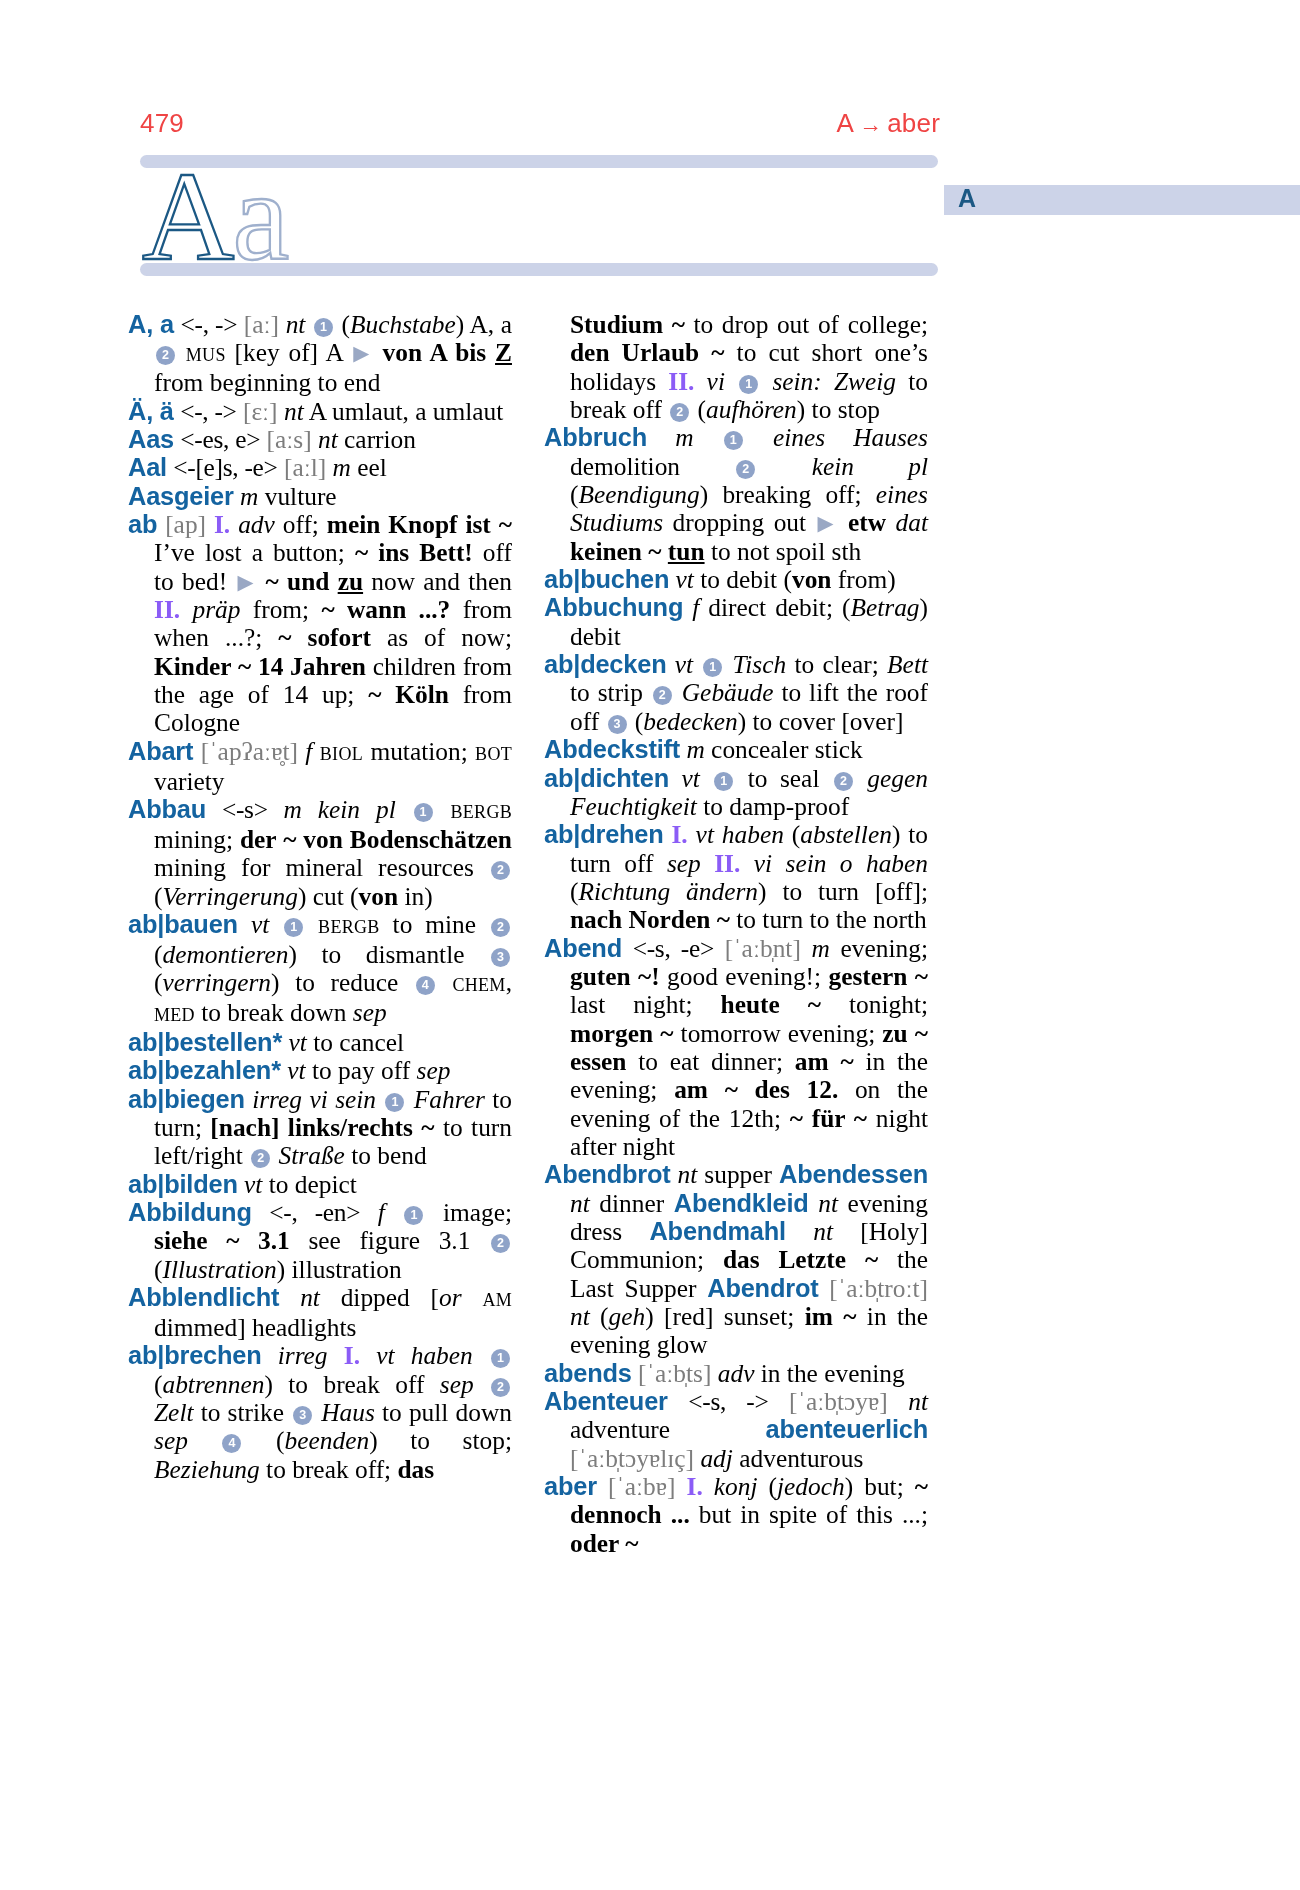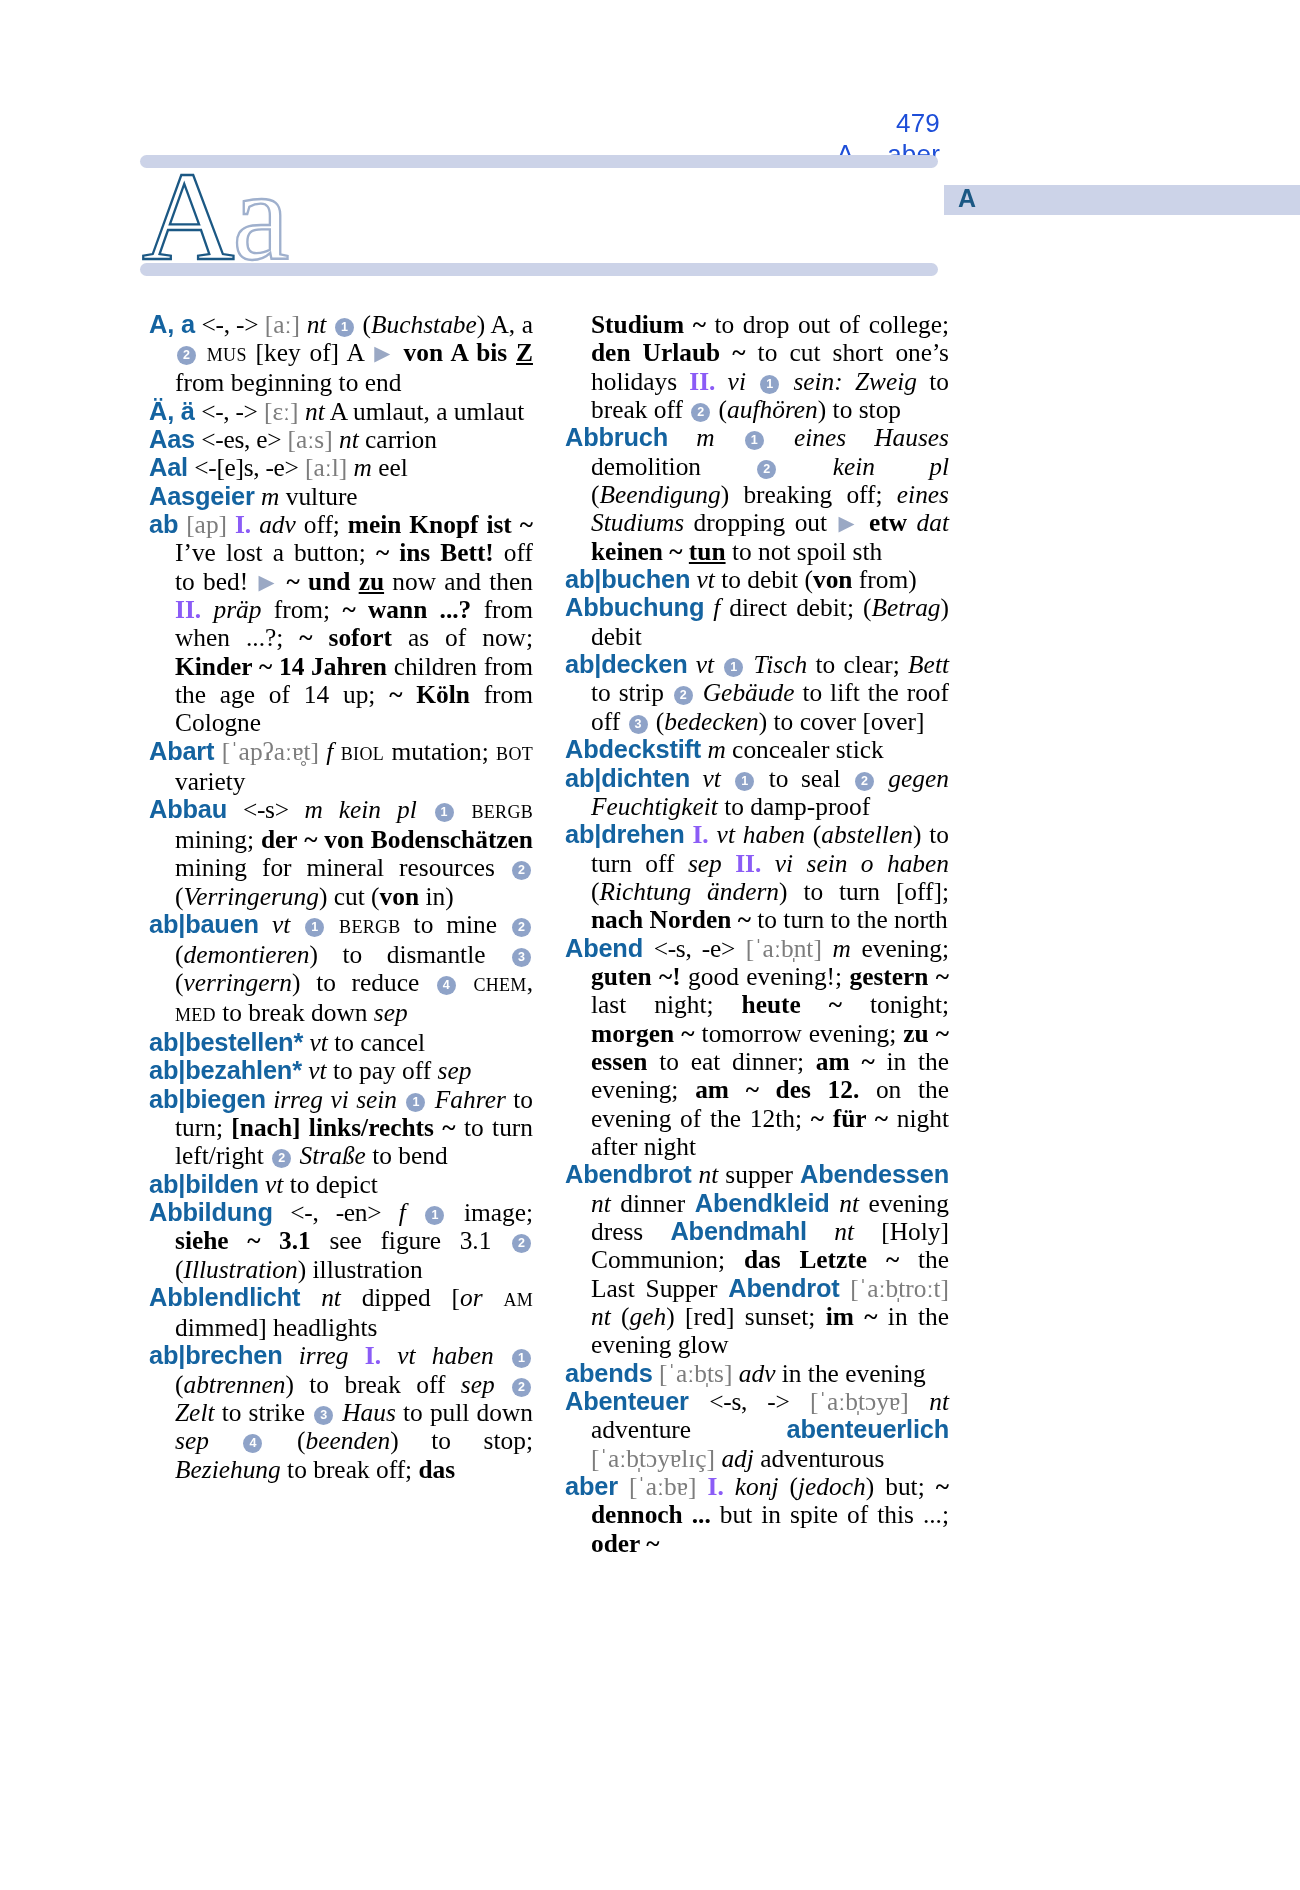--- a/index.html
+++ b/index.html
@@ -11,24 +11,24 @@
     overflow:hidden;
   }
   .page{
     position:absolute;
     left:0;top:0;width:1300px;height:1890px;
   }
 
   
   .runhead{
     position:absolute;left:140px;top:108px;width:800px;height:40px;
-    display:flex;align-items:flex-end;justify-content:space-between;
-    color:#1d4ed8;
+    display:flex;align-items:flex-start;justify-content:space-between;
+    color:#ef4444;
     font-family:"Liberation Sans", sans-serif;
-    font-size:26px;letter-spacing:.2px;flex-direction:column;
+    font-size:26px;letter-spacing:.2px;
   }
   .runhead .folio{font-weight:400;}
   .runhead .guide{font-weight:400;}
   .runhead .guide .arrow{padding:0 5px;font-size:23px;}
 
   
   .rule{
     position:absolute;left:140px;width:798px;height:13px;
     background:#ccd3e8;border-radius:7px;
   }
@@ -59,21 +59,21 @@
     background:#ccd3e8;
   }
   .thumbtab .tabletter{
     position:absolute;left:14px;top:-1px;
     font-family:"Liberation Sans", sans-serif;
     font-weight:bold;font-size:25px;color:#1b5884;
   }
 
   
   .cols{
-    position:absolute;left:149px;top:310px;width:800px;height:1460px;
+    position:absolute;left:128px;top:310px;width:800px;height:1460px;
     display:flex;gap:32px;
   }
   .col{width:388px;}
 
   .entry{
     font-size:25.4px;
     line-height:1.116;
     color:#000;
     text-align:justify;
     text-justify:inter-word;

